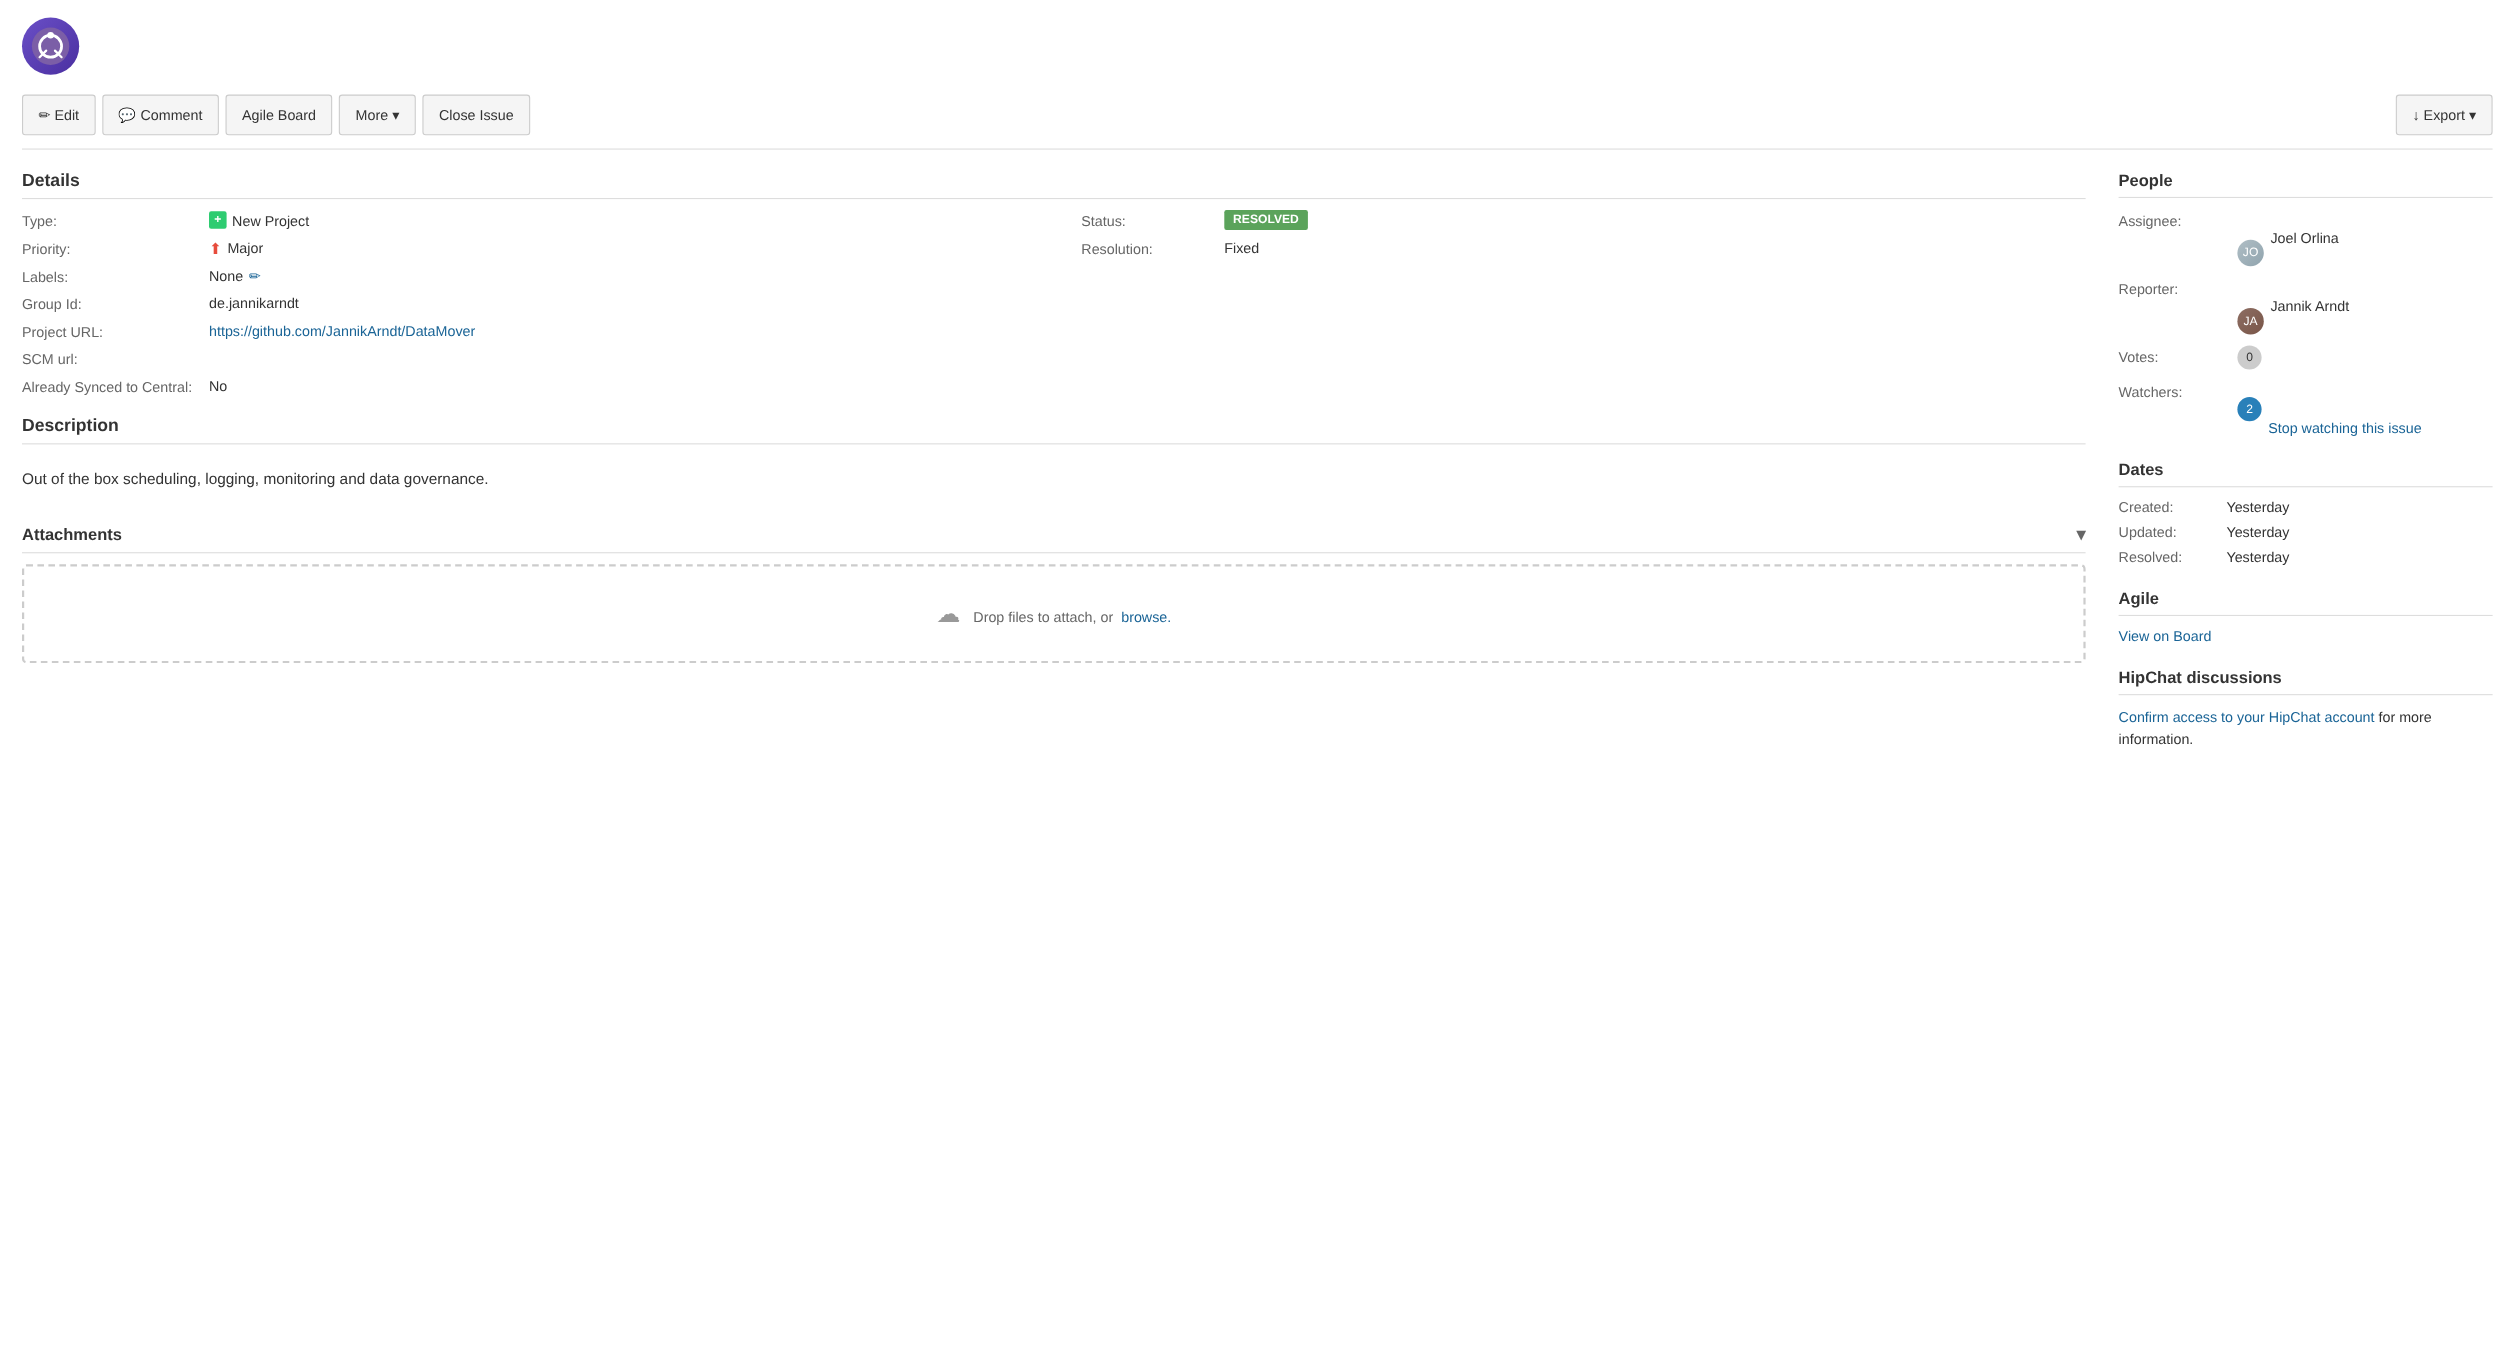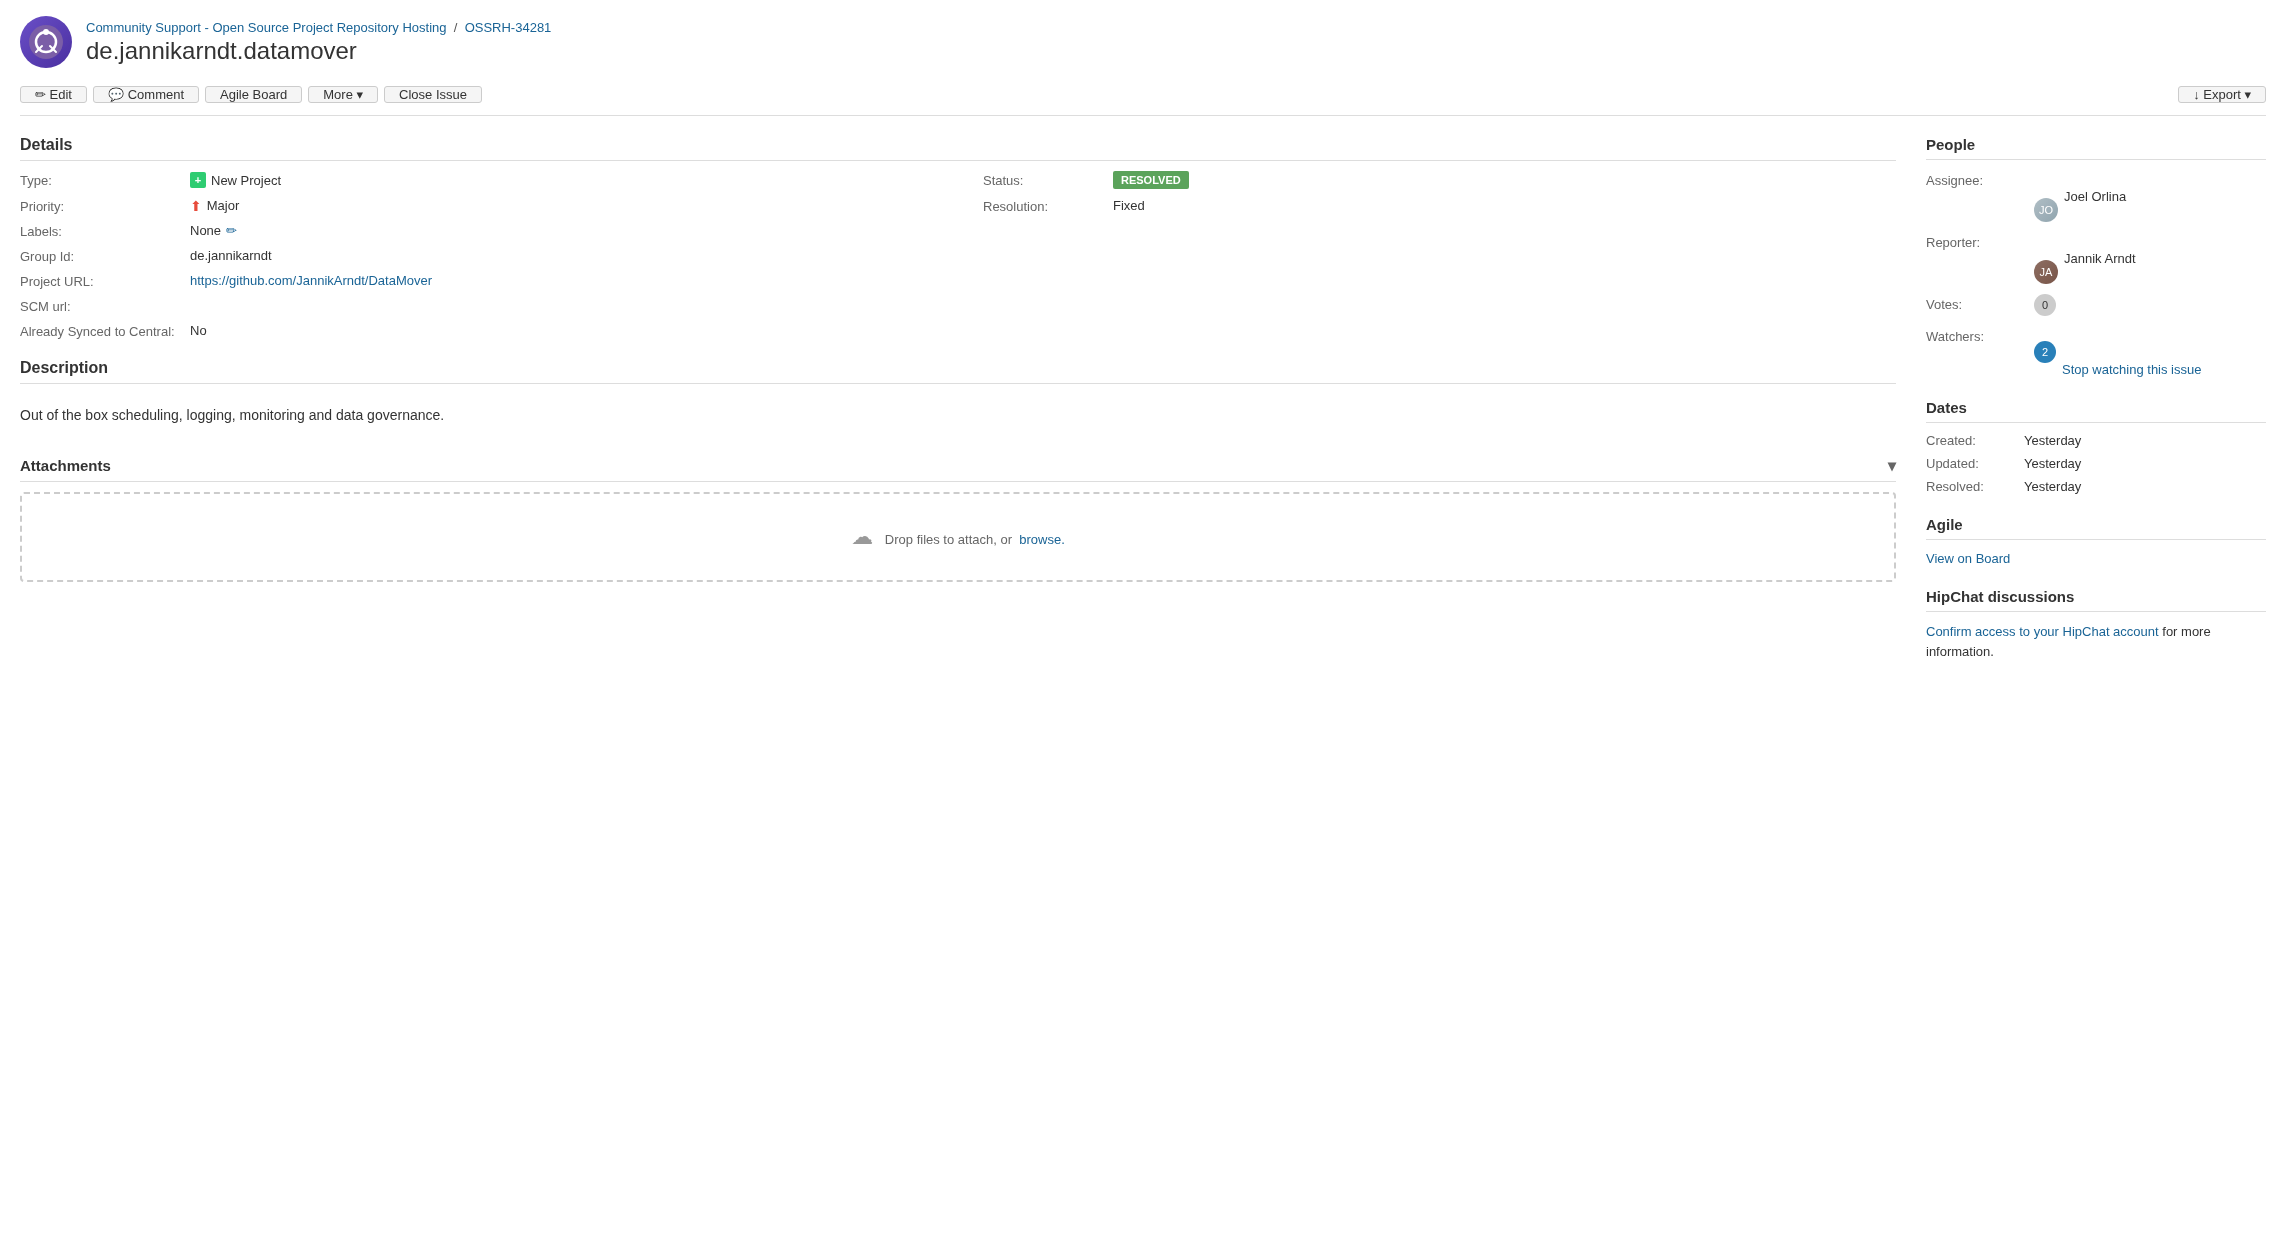--- a/index.html
+++ b/index.html
@@ -58,21 +58,21 @@
       padding-bottom: 12px;
       border-bottom: 1px solid #ddd;
     }
     .toolbar-right {
       margin-left: auto;
     }
     .btn {
       display: inline-flex;
       align-items: center;
       gap: 5px;
-      padding: 0 14px;
+      padding: 10px 14px;
       border: 1px solid #ccc;
       border-radius: 3px;
       background: #f5f5f5;
       color: #333;
       font-size: 13px;
       cursor: pointer;
       text-decoration: none;
     }
     
     .main-layout {
@@ -301,28 +301,20 @@
 <div class="header">
   <div class="logo">
     <svg class="logo-inner" viewBox="0 0 36 36" xmlns="http://www.w3.org/2000/svg">
       <circle cx="18" cy="18" r="17" fill="#7b5ea7"></circle>
       <ellipse cx="18" cy="18" rx="10" ry="10" fill="none" stroke="#fff" stroke-width="2.5" transform="rotate(-45 18 18)"></ellipse>
       <circle cx="18" cy="8" r="3" fill="#fff"></circle>
       <path d="M14 22 Q10 26 8 28" stroke="#fff" stroke-width="2" fill="none" stroke-linecap="round"></path>
       <path d="M22 22 Q26 26 28 28" stroke="#fff" stroke-width="2" fill="none" stroke-linecap="round"></path>
     </svg>
   </div>
-  <div class="header-text">
-    <div class="breadcrumb">
-      <a>Community Support - Open Source Project Repository Hosting</a>
-      &nbsp;<span>/</span>&nbsp;
-      <a>OSSRH-34281</a>
-    </div>
-    <div class="page-title">de.jannikarndt.datamover</div>
-  </div>
 </div>
 
 <div class="toolbar">
   <button class="btn">✏ Edit</button>
   <button class="btn">💬 Comment</button>
   <button class="btn">Agile Board</button>
   <button class="btn">More ▾</button>
   <button class="btn">Close Issue</button>
   <div class="toolbar-right">
     <button class="btn">↓ Export ▾</button>

